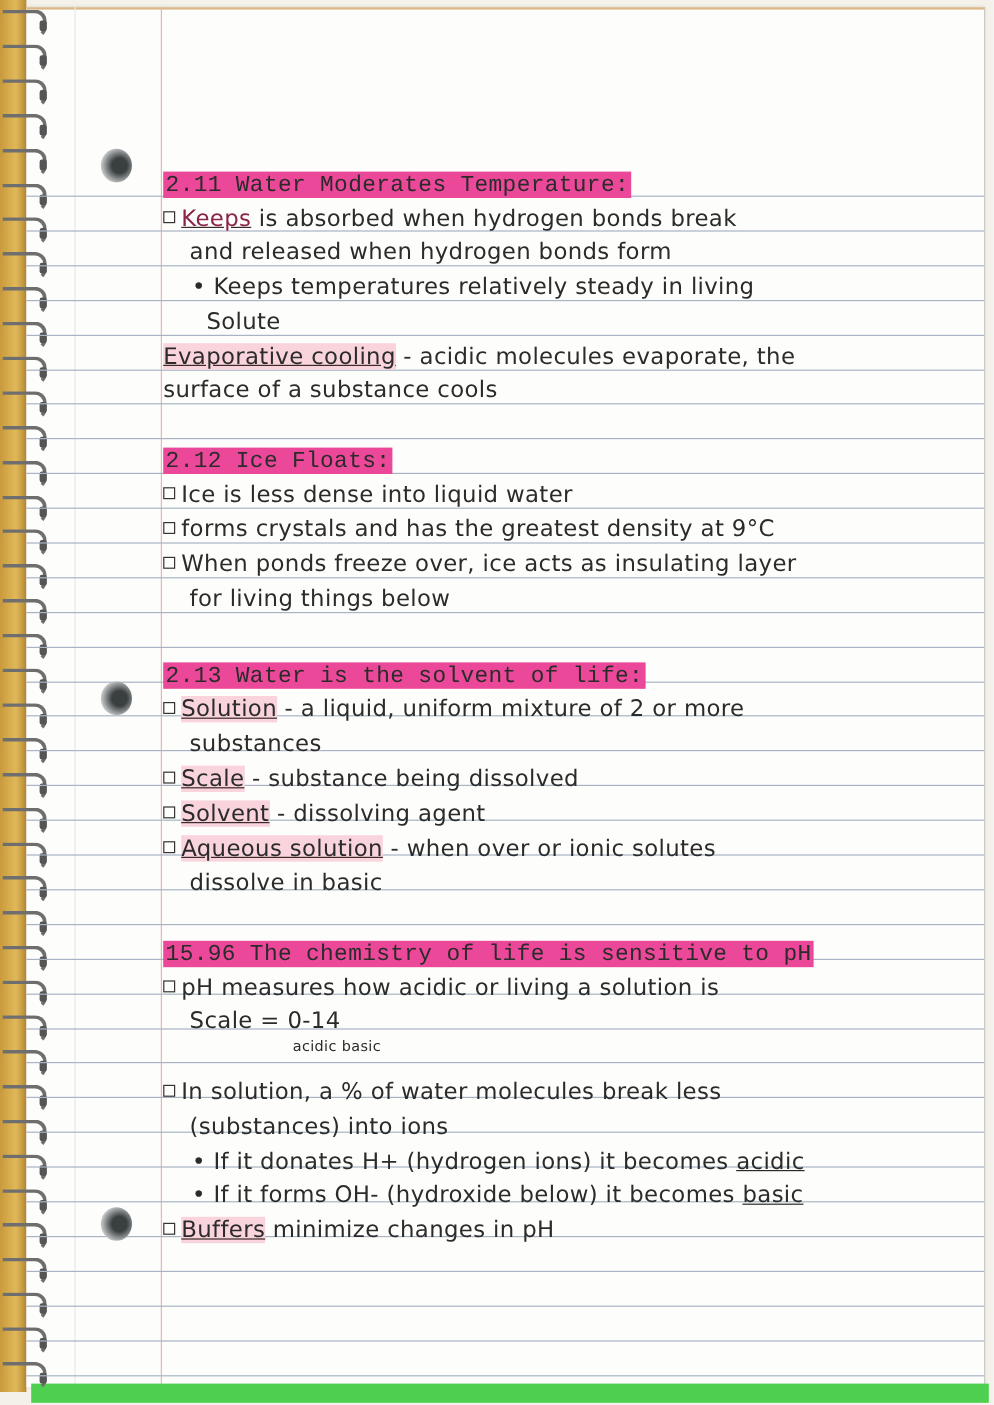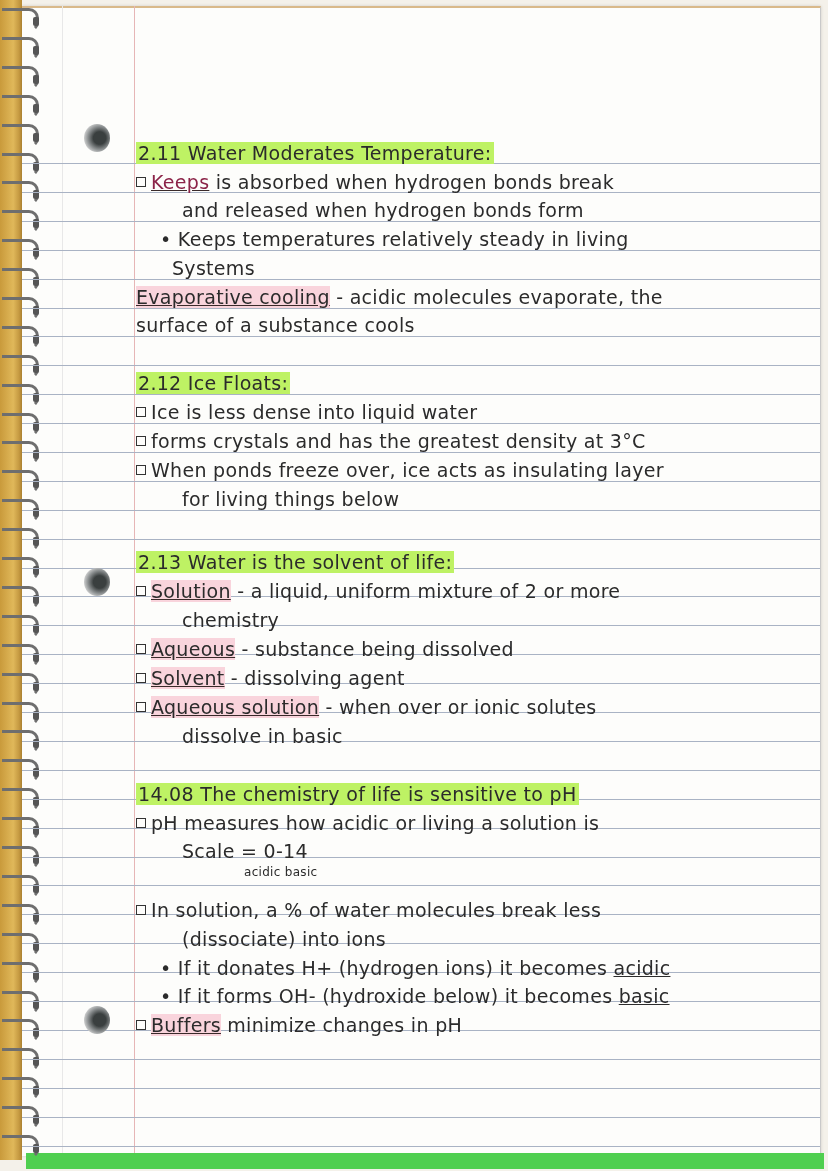--- a/index.html
+++ b/index.html
@@ -7,23 +7,23 @@
   .page{position:absolute;left:22px;top:6px;width:798px;height:1148px;background:#fdfdfb;border-right:1px solid #c9c9c9;border-top:2px solid #d9b98a;box-shadow:0 0 3px rgba(0,0,0,.15);}
   .binding{position:absolute;left:0;top:0;width:22px;height:1160px;background:linear-gradient(90deg,#c99a3b,#e0b85a 60%,#b78a35);}
   .coil{position:absolute;left:2px;width:34px;height:18px;border:3px solid #6e6e6e;border-left:none;border-bottom-color:transparent;border-radius:0 10px 10px 0;}
   .coil::after{content:"";position:absolute;right:-3px;top:6px;width:6px;height:9px;background:#555;border-radius:2px;}
   .rule{position:absolute;left:22px;width:798px;height:1px;background:#a9b3c4;}
   .margin-line{position:absolute;left:134px;top:6px;width:1px;height:1148px;background:#e6b6b6;}
   .faint-line{position:absolute;left:62px;top:6px;width:1px;height:1148px;background:#e8e8e8;}
   .hole{position:absolute;left:84px;width:26px;height:28px;border-radius:50%;background:radial-gradient(circle at 60% 50%,#3a3f3f 30%,#8b8f90 55%,#cfd0d0 75%,#e9e9e9);}
   .bottom-strip{position:absolute;left:26px;top:1153px;width:798px;height:16px;background:#4fcf4f;}
   .text{position:absolute;left:136px;font-family:"DejaVu Sans",sans-serif;font-size:19px;color:#2b2b2b;white-space:nowrap;letter-spacing:.3px;}
-  .indent{left:158px;margin-left:24px;}
+  .indent{left:158px;}
   .indent2{left:160px;}
-  .hl-blue{background:#bef264;padding:0 2px;}
+  .hl-blue{background:#ec4899;padding:0 2px;font-family:Liberation Mono, monospace;}
   .hl-pink{background:#f9d4dc;}
   .term{text-decoration:underline;text-decoration-color:#3a2a2a;}
   .pink-term{color:#8b2348;}
   .box{display:inline-block;width:8px;height:8px;border:1.5px solid #333;margin-right:5px;vertical-align:middle;position:relative;top:-2px;}
   .small{font-size:12px;}
   .underline{text-decoration:underline;}
 </style>
 </head>
 <body>
 
@@ -114,39 +114,39 @@
   </div>
 
 <div class="hole" style="top:124px"></div>
 <div class="hole" style="top:568px"></div>
 <div class="hole" style="top:1006px"></div>
 
 <div class="text" style="top:142px"><span class="hl-blue">2.11 Water Moderates Temperature:</span></div>
 <div class="text" style="top:171px"><span class="box"></span><span class="term pink-term">Keeps</span><span> is absorbed when hydrogen bonds break</span></div>
 <div class="text indent" style="top:199px">and released when hydrogen bonds form</div>
 <div class="text indent2" style="top:228px">• <span>Keeps temperatures relatively steady in living</span></div>
-<div class="text" style="top:257px;left:172px">Systems</div>
+<div class="text" style="top:257px;left:172px">Solute</div>
 <div class="text" style="top:286px"><span class="term hl-pink">Evaporative cooling</span><span> - acidic molecules evaporate, the</span></div>
 <div class="text" style="top:314px">surface of a substance cools</div>
 
 <div class="text" style="top:372px"><span class="hl-blue">2.12 Ice Floats:</span></div>
 <div class="text" style="top:401px"><span class="box"></span><span>Ice is less dense into liquid water</span></div>
-<div class="text" style="top:430px"><span class="box"></span><span>forms crystals and has the greatest density at 3°C</span></div>
+<div class="text" style="top:430px"><span class="box"></span><span>forms crystals and has the greatest density at 9°C</span></div>
 <div class="text" style="top:459px"><span class="box"></span><span>When ponds freeze over, ice acts as insulating layer</span></div>
 <div class="text indent" style="top:488px">for living things below</div>
 
 <div class="text" style="top:551px"><span class="hl-blue">2.13 Water is the solvent of life:</span></div>
 <div class="text" style="top:580px"><span class="box"></span><span class="term hl-pink">Solution</span><span> - a liquid, uniform mixture of 2 or more</span></div>
-<div class="text indent" style="top:609px">chemistry</div>
-<div class="text" style="top:638px"><span class="box"></span><span class="term hl-pink">Aqueous</span><span> - substance being dissolved</span></div>
+<div class="text indent" style="top:609px">substances</div>
+<div class="text" style="top:638px"><span class="box"></span><span class="term hl-pink">Scale</span><span> - substance being dissolved</span></div>
 <div class="text" style="top:667px"><span class="box"></span><span class="term hl-pink">Solvent</span><span> - dissolving agent</span></div>
 <div class="text" style="top:696px"><span class="box"></span><span class="term hl-pink">Aqueous solution</span><span> - when over or ionic solutes</span></div>
 <div class="text indent" style="top:725px">dissolve in basic</div>
 
-<div class="text" style="top:783px"><span class="hl-blue">14.08 The chemistry of life is sensitive to pH</span></div>
+<div class="text" style="top:783px"><span class="hl-blue">15.96 The chemistry of life is sensitive to pH</span></div>
 <div class="text" style="top:812px"><span class="box"></span><span>pH measures how acidic or living a solution is</span></div>
 <div class="text indent" style="top:840px">Scale = 0-14</div>
 <div class="text small" style="top:865px;left:244px"><span>acidic</span> <span>basic</span></div>
 <div class="text" style="top:899px"><span class="box"></span><span>In solution, a % of water molecules break less</span></div>
-<div class="text indent" style="top:928px">(dissociate) into ions</div>
+<div class="text indent" style="top:928px">(substances) into ions</div>
 <div class="text indent2" style="top:957px">• <span>If it donates H+ (hydrogen ions) it becomes </span><span class="underline">acidic</span></div>
 <div class="text indent2" style="top:985px">• <span>If it forms OH- (hydroxide below) it becomes </span><span class="underline">basic</span></div>
 <div class="text" style="top:1014px"><span class="box"></span><span class="term hl-pink">Buffers</span><span> minimize changes in pH</span></div>
 
 </body></html>

